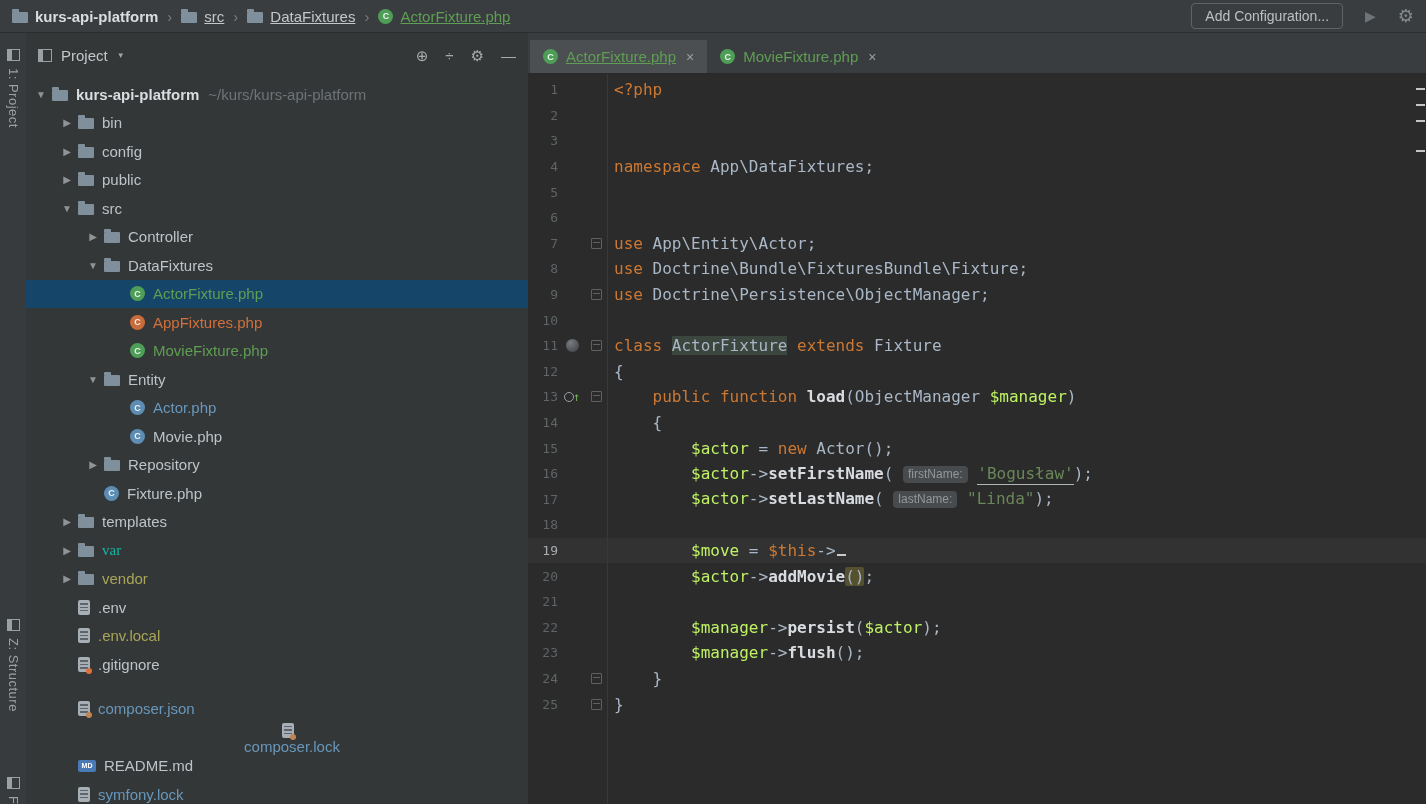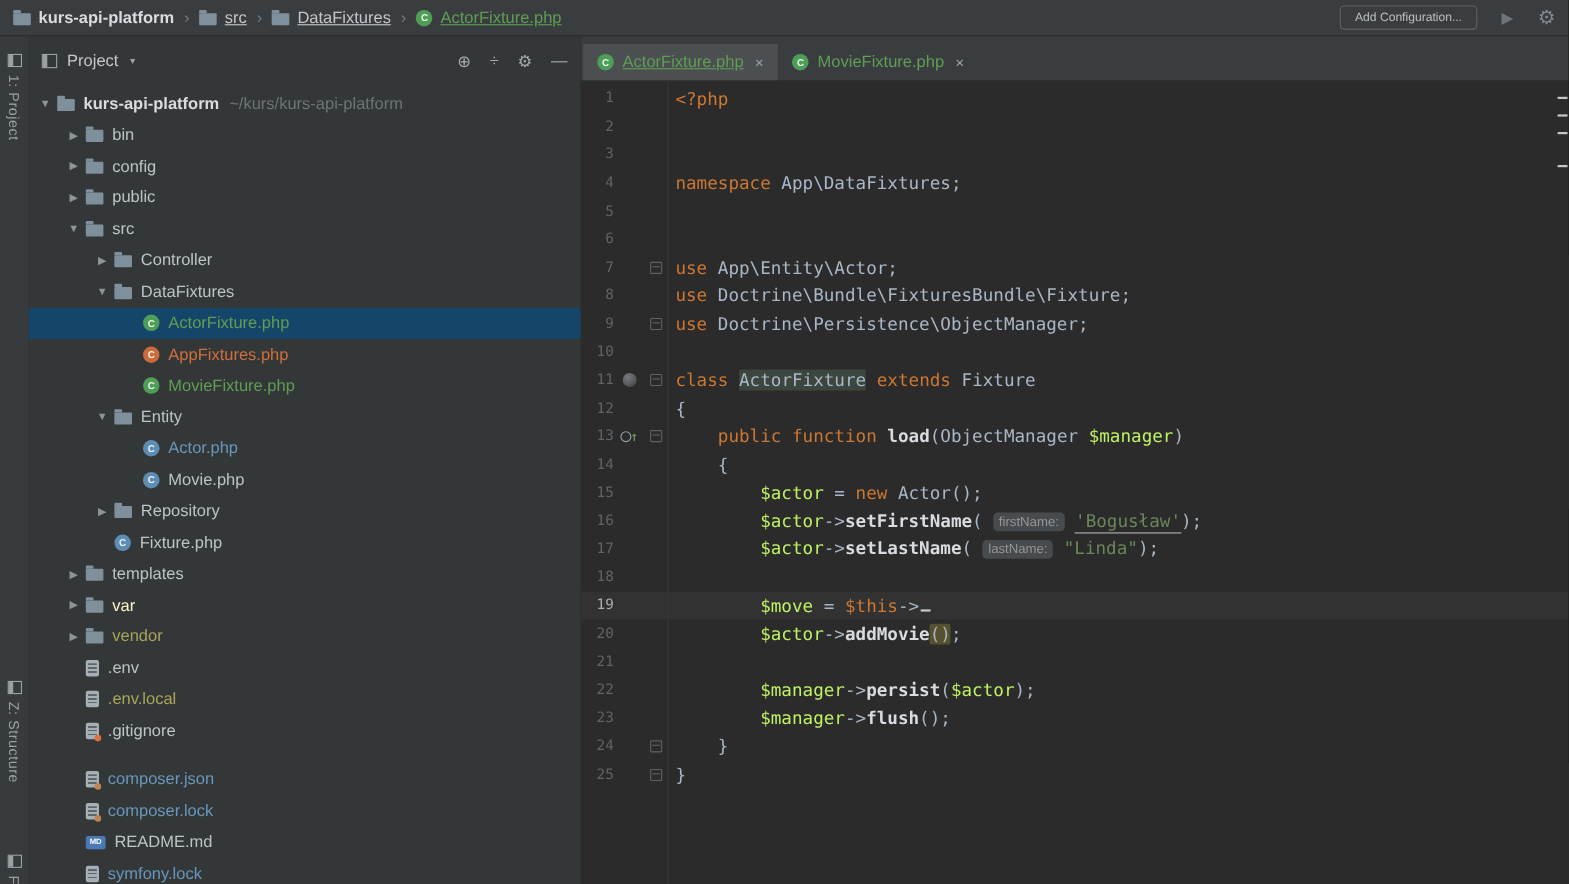--- a/index.html
+++ b/index.html
@@ -9,21 +9,21 @@
   
   #topbar{position:absolute;left:0;top:0;width:100%;height:33px;background:#3a3d3f;
           border-bottom:1px solid #2a2c2e;display:flex;align-items:center;
           padding:0 12px;box-sizing:border-box;}
   #breadcrumbs{display:flex;align-items:center;gap:5px;font-size:15px;}
   .bc-item{display:flex;align-items:center;gap:7px;color:#c3c7ca;cursor:default;}
   .bc-label.bold{font-weight:bold;color:#d9dde0;}
   .bc-label.u{text-decoration:underline;}
   .bc-sep{color:#7a7e81;margin:0 4px;font-size:15px;}
   .toolbar-right{margin-left:auto;display:flex;align-items:center;gap:22px;}
-  .add-config{background:transparent;border:1px solid #606365;color:#bcc0c3;font-size:11px;
+  .add-config{background:transparent;border:1px solid #606365;color:#bcc0c3;font-size:14px;
               padding:4px 13px;border-radius:4px;font-family:"Liberation Sans",sans-serif;}
   .run-icon{color:#6e7477;font-size:14px;}
   .gear-icon{color:#82888c;font-size:18px;}
 
   
   #left-strip{position:absolute;left:0;top:33px;bottom:0;width:26px;background:#383b3d;
               border-right:1px solid #2a2c2e;}
   .strip-btn{position:absolute;left:0;width:26px;display:flex;flex-direction:column;
              align-items:center;gap:7px;color:#9ba0a3;font-size:13px;}
   .vtext{writing-mode:vertical-rl;text-orientation:mixed;letter-spacing:.5px;}
@@ -272,21 +272,21 @@
           <span class="ticon">
             <span class="icon-folder"></span>
           </span>
           <span class="tlabel">templates</span>
         </div>
         <div class="trow" style="padding-left: 30px;">
           <span class="arrow">▶</span>
           <span class="ticon">
             <span class="icon-folder"></span>
           </span>
-          <span class="tlabel" style="color: #fef9c3;">var</span>
+          <span class="tlabel" style="color: #14b8a6; font-family: Liberation Serif, serif;">var</span>
         </div>
         <div class="trow" style="padding-left: 30px;">
           <span class="arrow">▶</span>
           <span class="ticon">
             <span class="icon-folder"></span>
           </span>
           <span class="tlabel" style="color: rgb(168, 165, 88);">vendor</span>
         </div>
         <div class="trow" style="padding-left: 30px;">
           <span class="arrow"></span>
@@ -313,21 +313,21 @@
         </div>
         <div class="trow" style="padding-left: 30px; margin-top: 16px;">
           <span class="arrow"></span>
           <span class="ticon">
             <span class="icon-doc">
               <span class="doc-dot" style="background: rgb(192, 133, 82);"></span>
             </span>
           </span>
           <span class="tlabel" style="color: rgb(104, 151, 187);">composer.json</span>
         </div>
-        <div class="trow" style="padding-left: 30px;">
+        <div class="trow" style="padding-left: 30px; flex-direction: column;">
           <span class="arrow"></span>
           <span class="ticon">
             <span class="icon-doc">
               <span class="doc-dot" style="background: rgb(192, 133, 82);"></span>
             </span>
           </span>
           <span class="tlabel" style="color: rgb(104, 151, 187);">composer.lock</span>
         </div>
         <div class="trow" style="padding-left: 30px;">
           <span class="arrow"></span>

